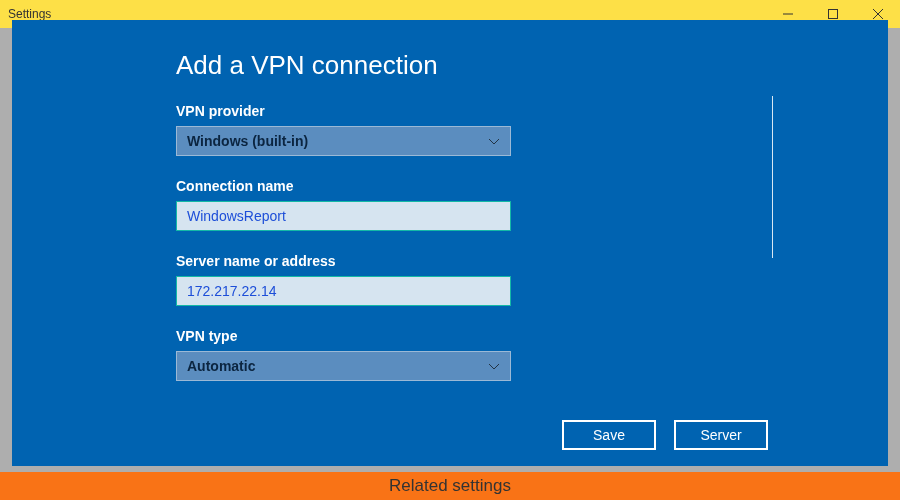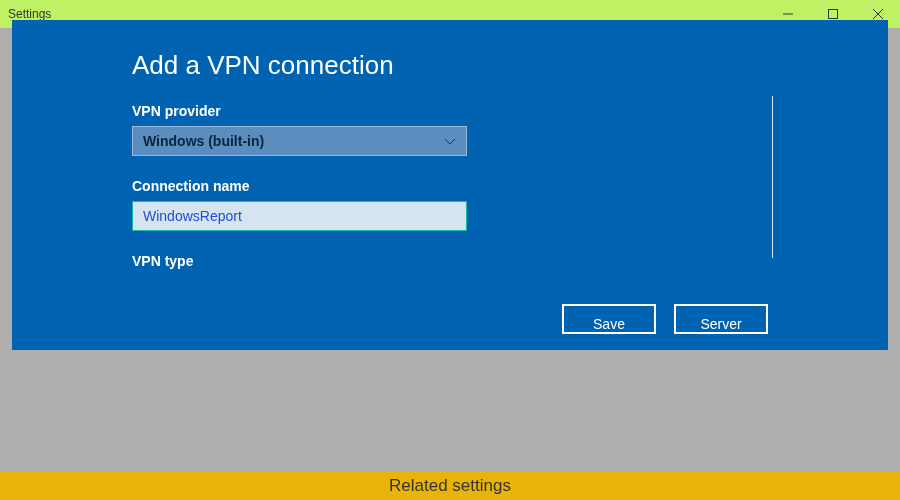--- a/index.html
+++ b/index.html
@@ -1,46 +1,46 @@
 <!DOCTYPE html>
 <html><head>
   <meta charset="utf-8">
   <style>
     * { margin: 0; padding: 0; box-sizing: border-box; font-family: "Segoe UI", Arial, sans-serif; }
     body { width: 900px; height: 500px; overflow: hidden; background: #e6e6e6; position: relative; }
     
     .window { position: absolute; top: 0; left: 0; width: 900px; height: 500px; background: #f0f0f0; }
-    .titlebar { height: 28px; display: flex; align-items: center; justify-content: space-between; padding: 0 0 0 8px; background: #bef264; text-align: center; }
+    .titlebar { height: 28px; display: flex; align-items: center; justify-content: space-between; padding: 0 0 0 8px; background: #fde047; text-align: center; }
     .titlebar-title { font-size: 12px; color: #333; }
     .titlebar-controls { display: flex; height: 100%; }
     .titlebar-btn { width: 45px; height: 28px; display: flex; align-items: center; justify-content: center; color: #333; }
     .titlebar-btn svg { stroke: #333; fill: none; }
     
-    .bg-content { position: absolute; bottom: 0; left: 0; right: 0; height: 28px; display: flex; align-items: center; justify-content: center; background: #eab308; }
+    .bg-content { position: absolute; bottom: 0; left: 0; right: 0; height: 28px; display: flex; align-items: center; justify-content: center; background: #f97316; }
     .related { font-size: 17px; color: #333; }
     
     .dim { position: absolute; top: 28px; left: 0; right: 0; bottom: 28px; background: rgba(120,120,120,0.55); }
     
-    .modal { position: absolute; top: 20px; left: 12px; right: 12px; height: 330px; background: #0063B1; color: #fff; }
+    .modal { position: absolute; top: 20px; left: 12px; right: 12px; height: 446px; background: #0063B1; color: #fff; padding-left: 44px; }
     .modal-inner { padding: 30px 120px 18px 120px; height: 100%; display: flex; flex-direction: column; position: relative; }
     .modal-title { font-size: 26px; font-weight: 300; margin-bottom: 22px; }
     
     .form { flex: 1; }
     .field { margin-bottom: 22px; }
     .field-label { font-size: 14px; margin-bottom: 7px; display: block; font-weight: bold; }
     
     .select { width: 335px; height: 30px; background: #5B8DBF; border: 1px solid #9bb9d6; display: flex; align-items: center; justify-content: space-between; padding: 0 10px; font-size: 14px; color: #0b2540; font-weight: bold; }
     .select .chev { color: #234; }
     
     .textinput { width: 335px; height: 30px; background: #D6E4F0; border: 1px solid #14b8a6; padding: 0 10px; font-size: 14px; color: #1d4ed8; display: flex; align-items: center; }
     
     .scroll-indicator { position: absolute; right: 115px; top: 76px; width: 1px; height: 162px; background: rgba(255,255,255,0.85); }
     
     .buttons { position: absolute; right: 120px; bottom: 16px; display: flex; gap: 18px; }
-    .btn { width: 94px; height: 30px; border: 2px solid #fff; background: transparent; color: #fff; font-size: 14px; display: flex; align-items: flex-end; justify-content: center; }
+    .btn { width: 94px; height: 30px; border: 2px solid #fff; background: transparent; color: #fff; font-size: 14px; display: flex; align-items: center; justify-content: center; }
     .btn.primary { border-width: 2px; }
   </style>
 </head>
 <body>
 
 <div class="window">
   <div class="titlebar">
     <span class="titlebar-title">Settings</span>
     <div class="titlebar-controls">
       <div class="titlebar-btn">
@@ -86,23 +86,37 @@
           </div>
         </div>
 
         <div class="field">
           <span class="field-label">Connection name</span>
           <div class="textinput">
             <span>WindowsReport</span>
           </div>
         </div>
 
+        <div class="field">
+          <span class="field-label">Server name or address</span>
+          <div class="textinput">
+            <span>172.217.22.14</span>
+          </div>
+        </div>
 
         <div class="field">
           <span class="field-label">VPN type</span>
+          <div class="select">
+            <span>Automatic</span>
+            <span class="chev">
+              <svg width="12" height="8" viewBox="0 0 12 8">
+                  <path d="M1 1 L6 6 L11 1" stroke="#234" stroke-width="1" fill="none"></path>
+                </svg>
+            </span>
+          </div>
         </div>
 
       </div>
 
       <div class="scroll-indicator"></div>
 
       <div class="buttons">
         <div class="btn primary">
           <span>Save</span>
         </div>

